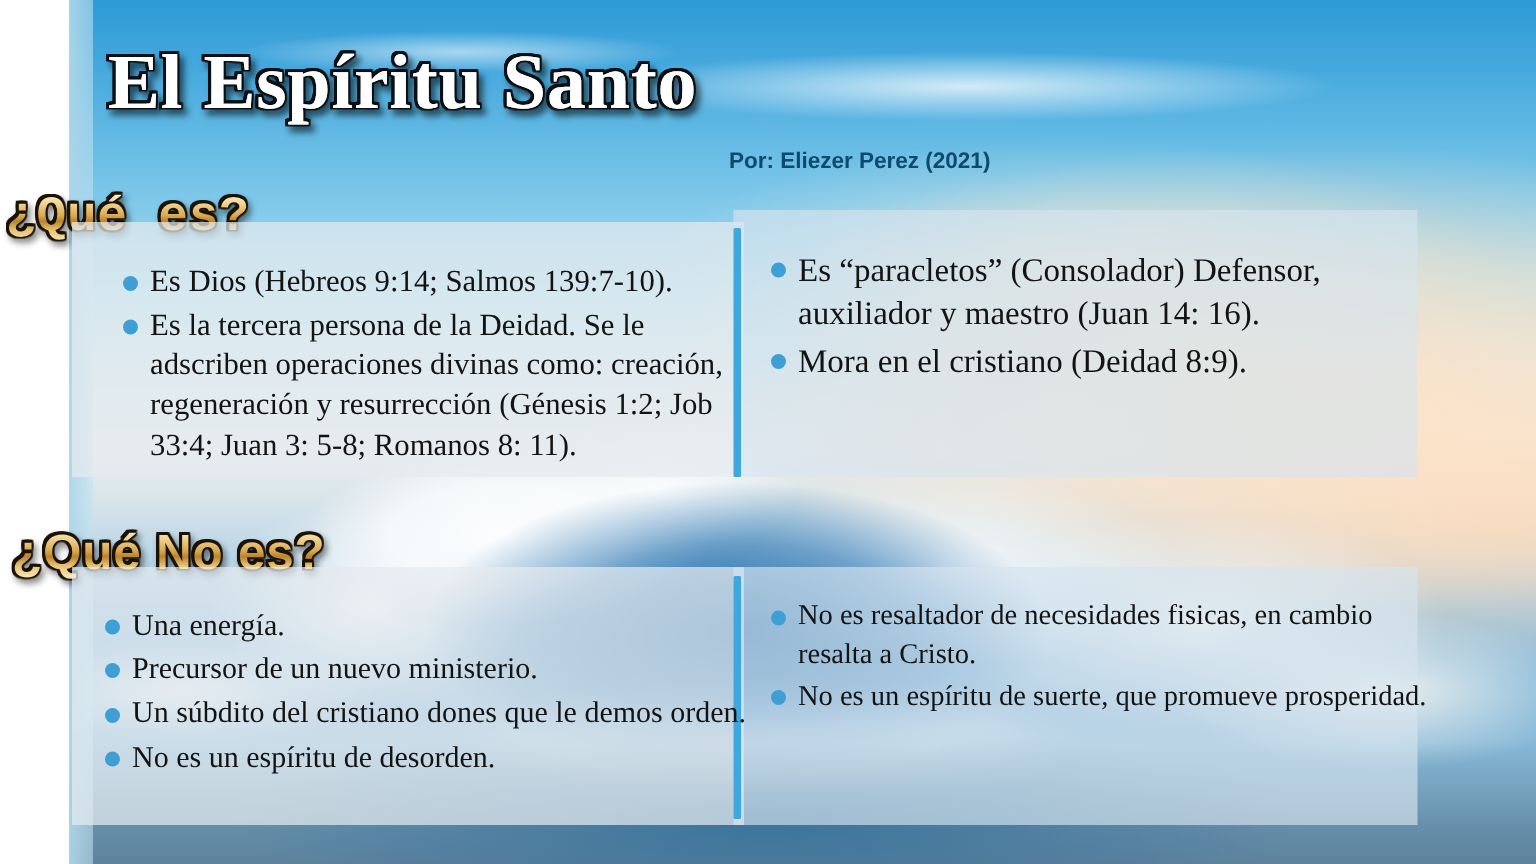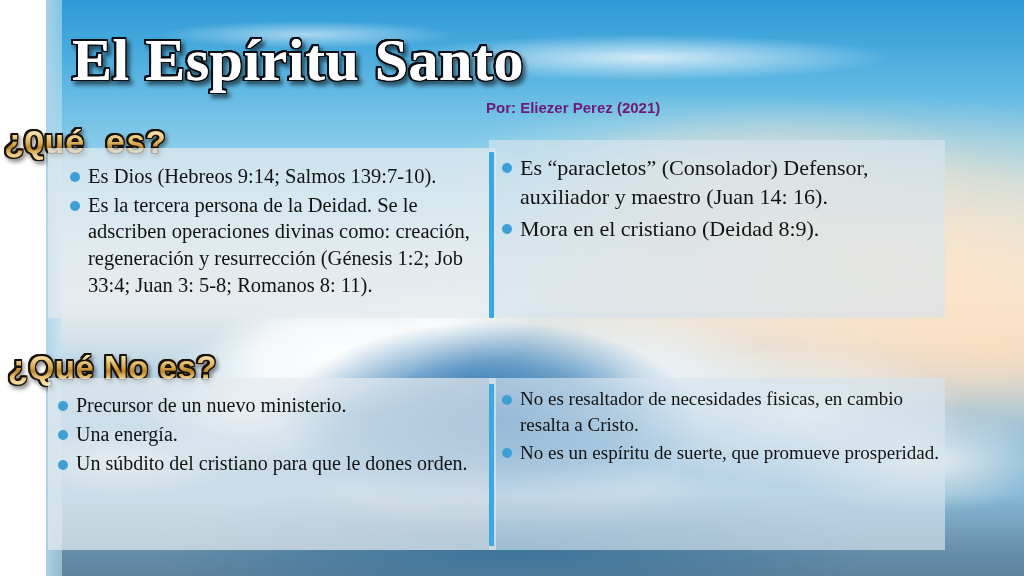--- a/index.html
+++ b/index.html
@@ -76,21 +76,21 @@
   }
   .left-band {
     position: absolute; left: 46px; top: 0; width: 16px; height: 100%;
     background: linear-gradient(to right, rgba(173,214,234,.95), rgba(196,226,240,.55));
   }
 
   
   .title {
     position: absolute;
     left: 72px; top: 26px;
-    font-size: 60px;
+    font-size: 52px;
     font-weight: bold;
     letter-spacing: .5px;
     font-family: "Liberation Serif", "DejaVu Serif", serif;
     color: #f2f4f6;
     background: linear-gradient(to bottom,
         #ffffff 0%, #ffffff 30%, #d6dade 46%,
         #9aa0a6 53%, #f4f6f8 62%, #ffffff 78%, #c9ced3 100%);
     -webkit-background-clip: text;
     background-clip: text;
     -webkit-text-fill-color: transparent;
@@ -100,21 +100,21 @@
       drop-shadow(0 1.6px 0 #0b0f14) drop-shadow(0 -1.6px 0 #0b0f14)
       drop-shadow(3px 4px 2px rgba(0,0,0,.55));
     white-space: nowrap;
   }
   .byline {
     position: absolute;
     left: 486px; top: 99px;
     font-family: "Liberation Sans", "DejaVu Sans", sans-serif;
     font-size: 15px;
     font-weight: bold;
-    color: #701a75;
+    color: #0c4a6e;
     white-space: nowrap;
   }
 
   
   .heading {
     position: absolute;
     font-family: "Liberation Sans", "DejaVu Sans", sans-serif;
     font-size: 33px;
     font-weight: bold;
     letter-spacing: .5px;
@@ -151,21 +151,21 @@
     background: #3ca8dd;
     border-radius: 1px;
   }
   #accent-top { left: 489px; top: 152px; height: 166px; }
   #accent-bot { left: 489px; top: 384px; height: 162px; }
 
   
   ul.bullets {
     position: absolute;
     list-style: none;
-    margin: 0;
+    margin: 12px;
     padding: 0;
     font-family: "Liberation Serif", "DejaVu Serif", serif;
     color: #131313;
   }
   ul.bullets li {
     position: relative;
     padding-left: 20px;
     margin: 0 0 2px 0;
   }
   ul.bullets li::before {
@@ -229,23 +229,24 @@
     <li>Mora en el cristiano (Deidad 8:9).</li>
   </ul>
 
   <div class="heading" id="heading-que-no-es">¿Qué No es?</div>
 
   <div class="panel" id="panel-bot-left"></div>
   <div class="panel right" id="panel-bot-right"></div>
   <div class="accent-bar" id="accent-bot"></div>
 
   <ul class="bullets" id="list-bot-left">
+    <li>Una energía.</li>
     <li>Precursor de un nuevo ministerio.</li>
-    <li>Una energía.</li>
-    <li>Un súbdito del cristiano para que le dones orden.</li>
+    <li>Un súbdito del cristiano dones que le demos orden.</li>
+    <li>No es un espíritu de desorden.</li>
   </ul>
 
   <ul class="bullets" id="list-bot-right">
     <li>No es resaltador de necesidades fisicas, en cambio resalta a Cristo.</li>
     <li>No es un espíritu de suerte, que promueve prosperidad.</li>
   </ul>
 
 </div>
 
 </body></html>

